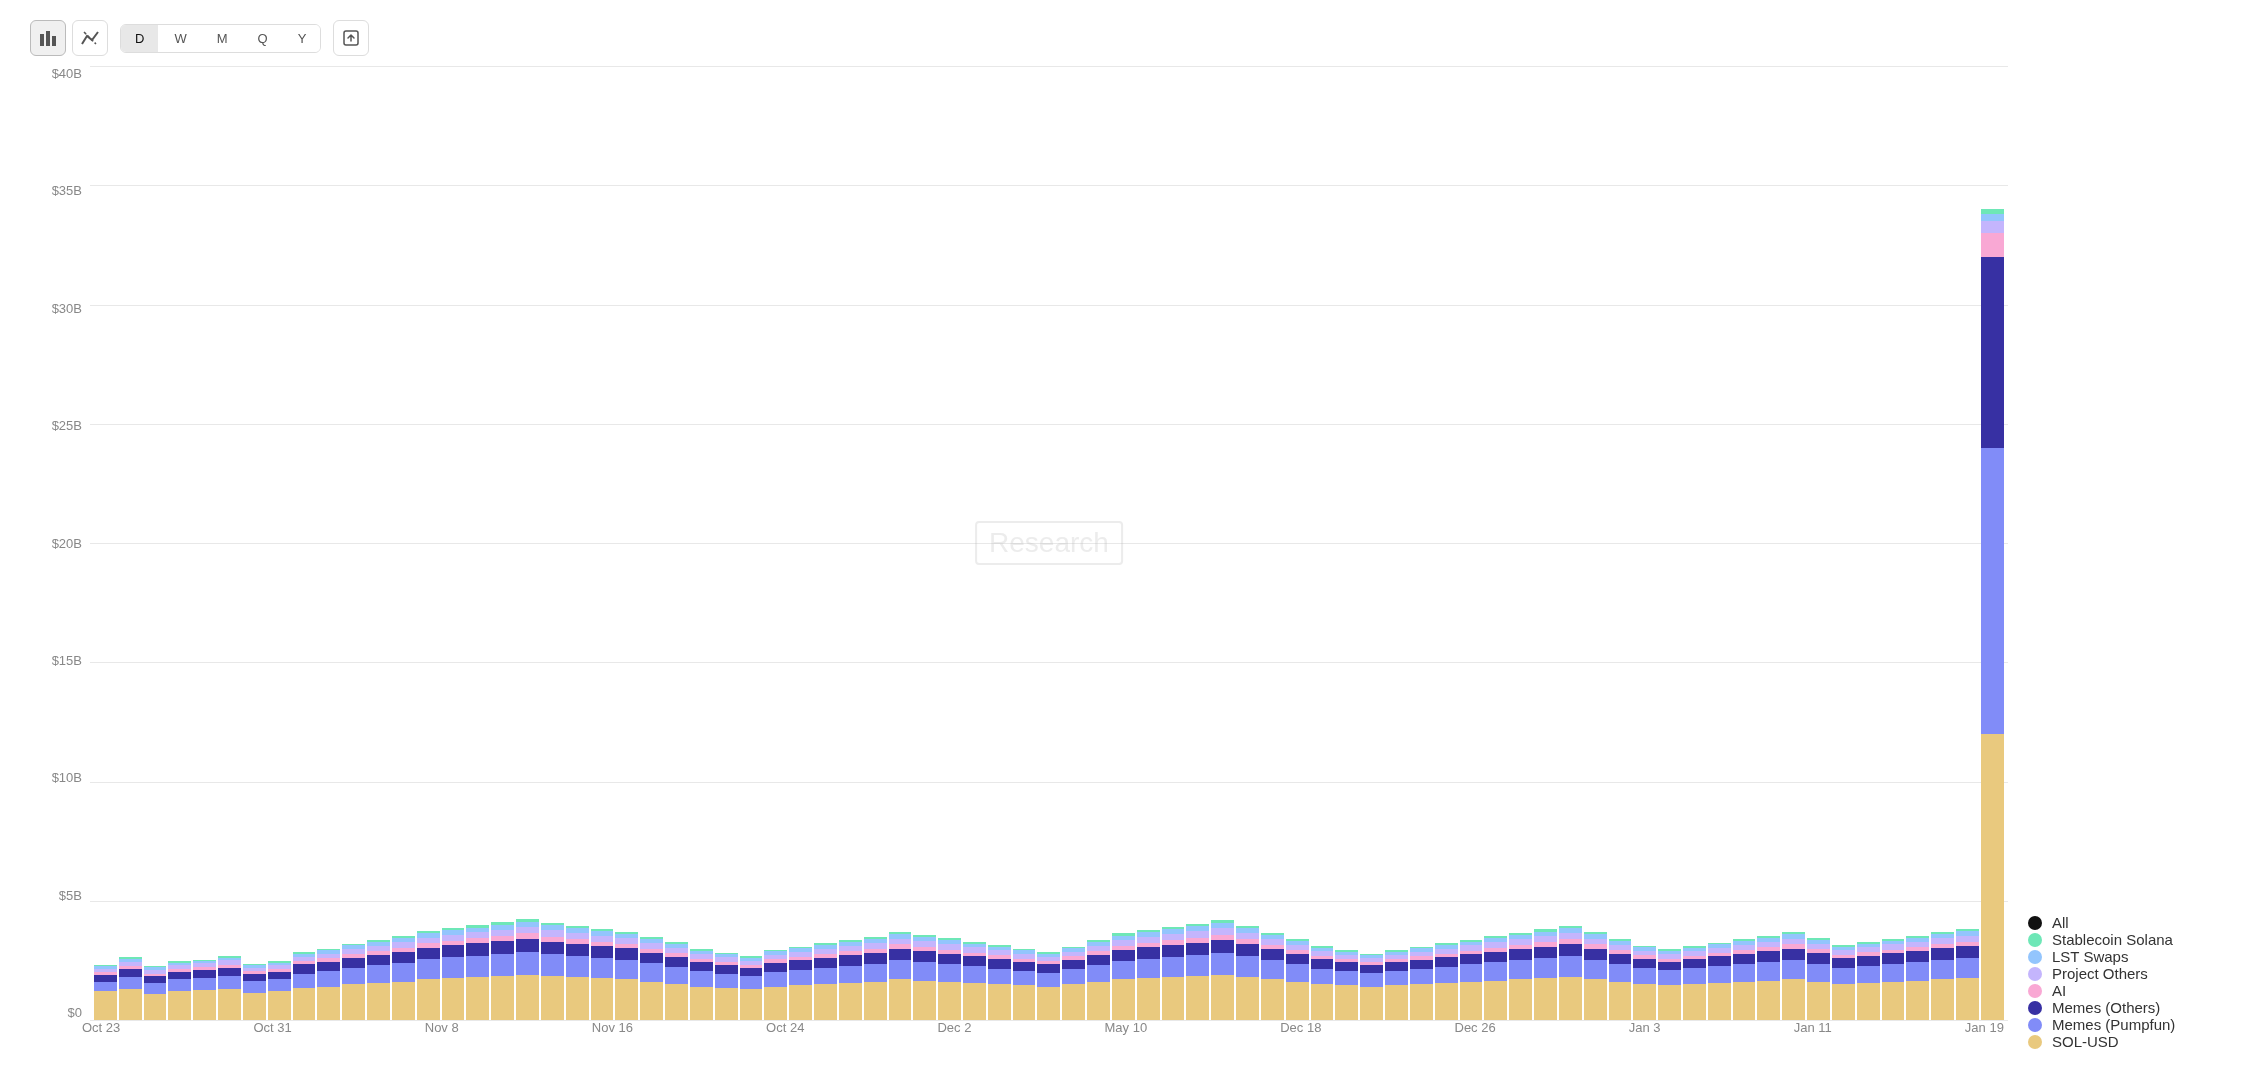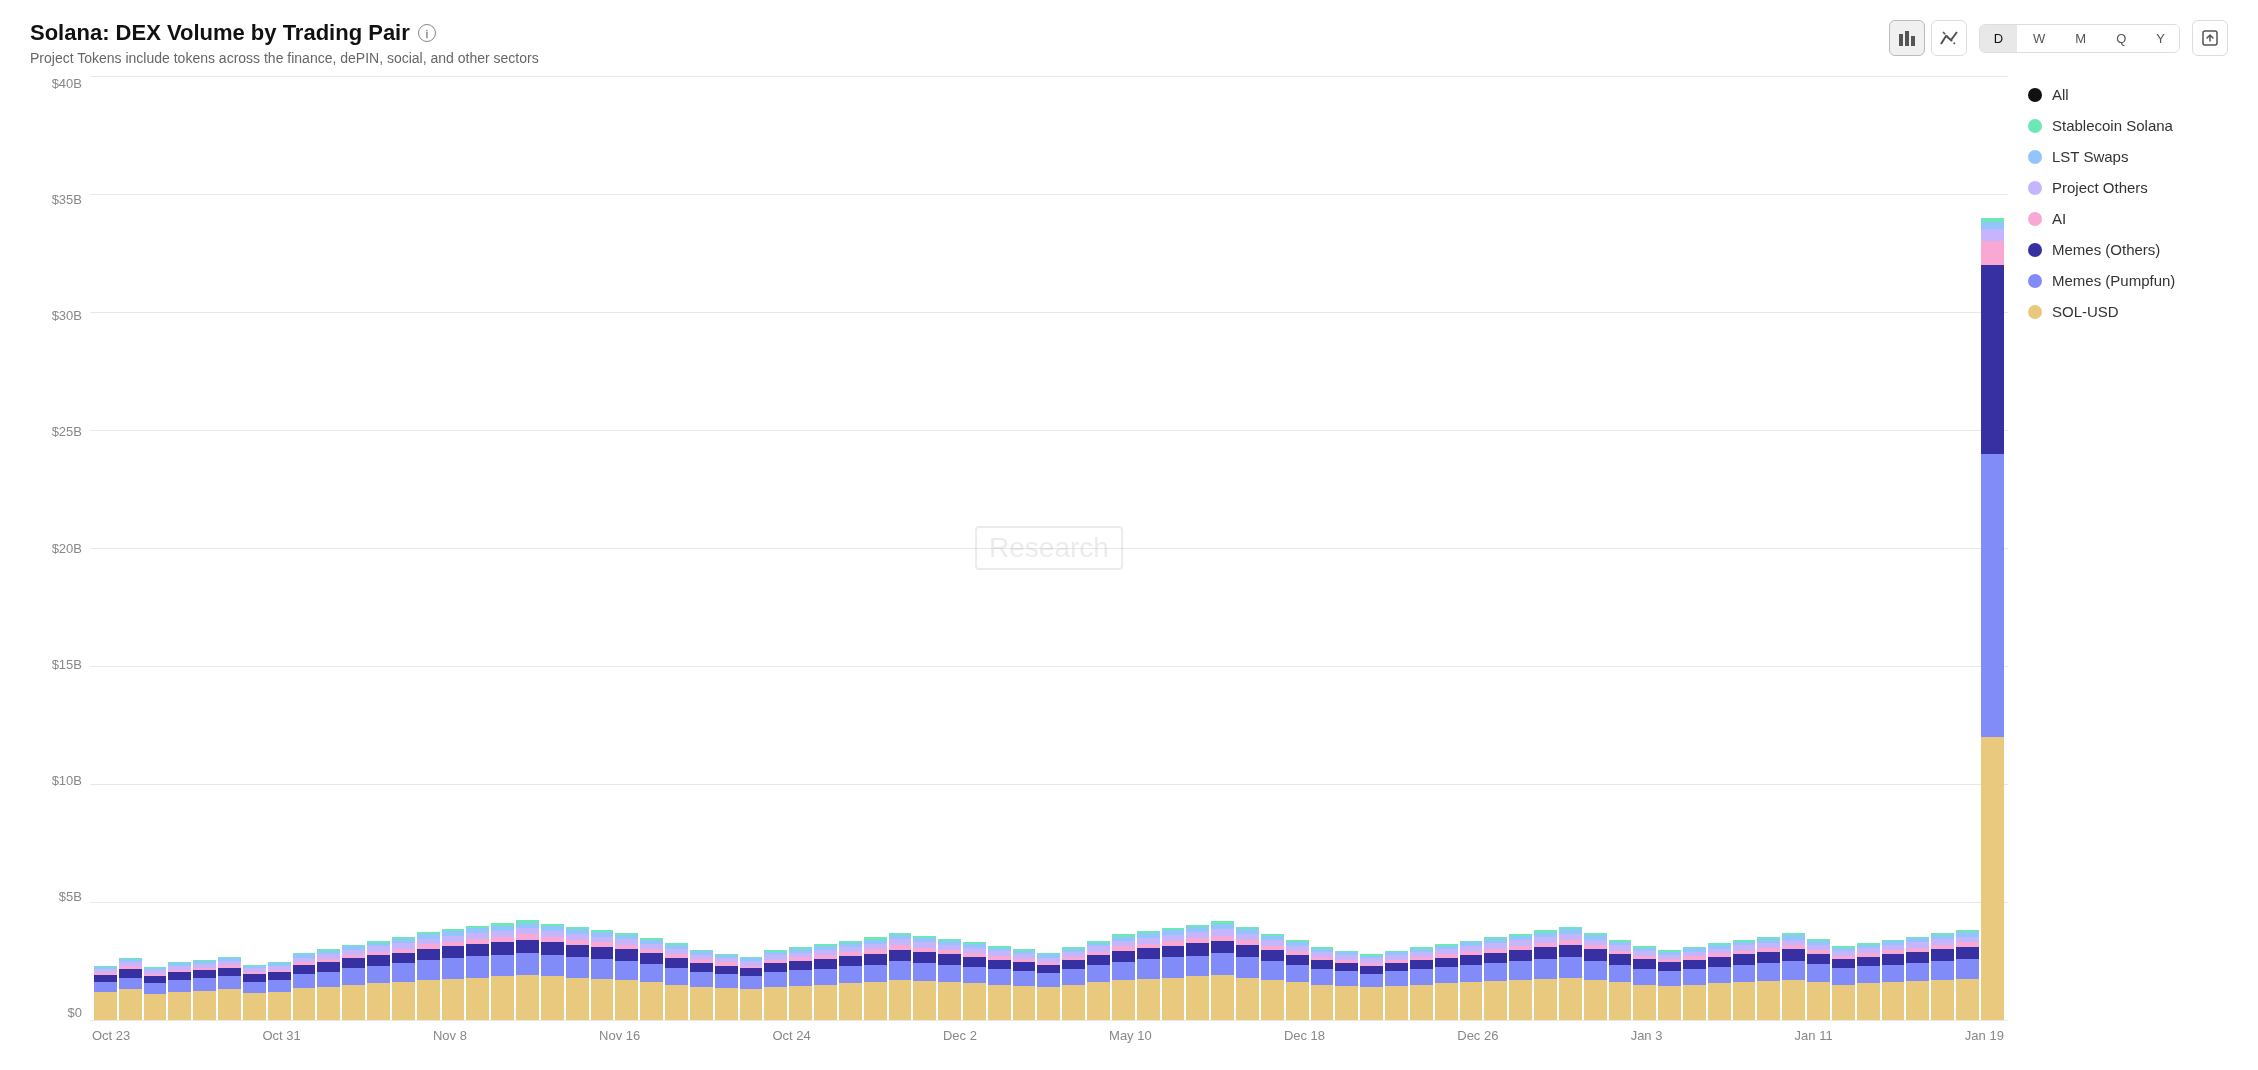--- a/index.html
+++ b/index.html
@@ -182,26 +182,26 @@
       width: 100%;
       display: flex;
       flex-direction: column;
       justify-content: flex-end;
     }
     .bar-segment {
       width: 100%;
     }
     .x-axis {
       position: absolute;
-      left: 58px;
+      left: 48px;
       right: 0;
       bottom: 0;
       height: 30px;
       display: flex;
-      align-items: center;
+      align-items: flex-start;
     }
     .x-labels {
       width: 100%;
       display: flex;
       justify-content: space-between;
       padding: 0 4px;
     }
     .x-label {
       font-size: 13px;
       color: #888;
@@ -226,22 +226,22 @@
       font-weight: 400;
       color: rgba(180,180,180,0.25);
       border: 2px solid rgba(180,180,180,0.25);
       padding: 4px 12px;
       border-radius: 4px;
     }
     .legend {
       width: 200px;
       display: flex;
       flex-direction: column;
-      gap: 14px;
       padding-top: 10px;
+      justify-content: flex-end;
     }
     .legend-item {
       display: flex;
       align-items: center;
       gap: 10px;
       cursor: pointer;
     }
     .legend-dot {
       width: 14px;
       height: 14px;
@@ -252,27 +252,20 @@
       font-size: 15px;
       color: #333;
     }
   </style>
 </head>
 <body>
 
 <div class="page-container">
 
   <div class="header">
-    <div class="header-left">
-      <div class="title-row">
-        <span>Solana: DEX Volume by Trading Pair</span>
-        <span class="info-icon">ℹ</span>
-      </div>
-      <div class="subtitle">Project Tokens include tokens across the finance, dePIN, social, and other sectors</div>
-    </div>
     <div class="header-right">
       <div class="chart-type-btns">
         <button class="chart-type-btn active">
           <svg width="20" height="20" viewBox="0 0 20 20" fill="none">
             <rect x="2" y="6" width="4" height="12" fill="#555"></rect>
             <rect x="8" y="3" width="4" height="15" fill="#555"></rect>
             <rect x="14" y="8" width="4" height="10" fill="#555"></rect>
           </svg>
         </button>
         <button class="chart-type-btn">

